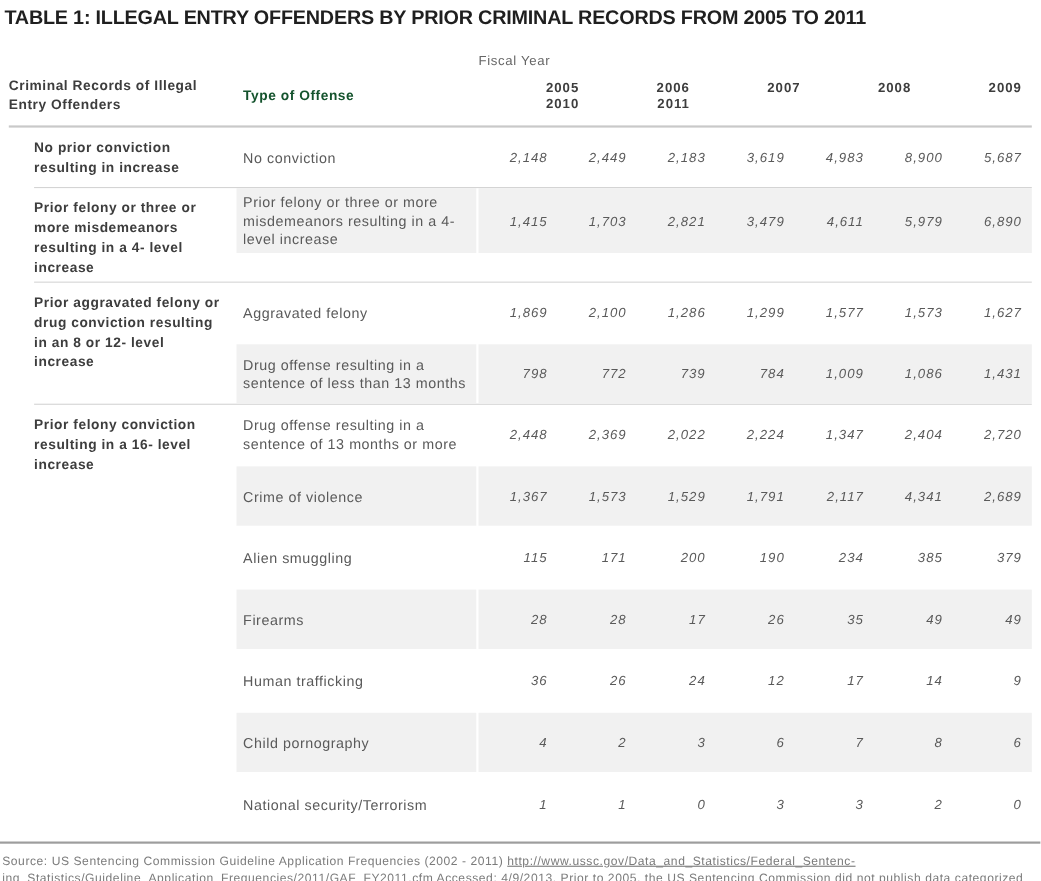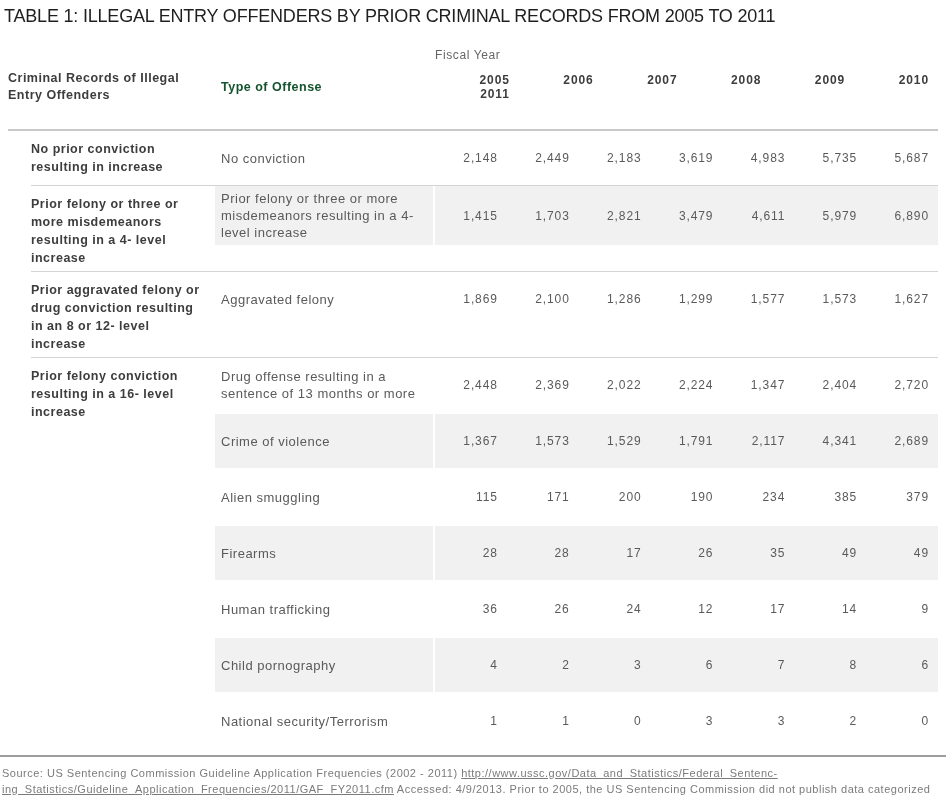--- a/index.html
+++ b/index.html
@@ -4,48 +4,48 @@
 <style>
   html,body{margin:0;padding:0;background:#ffffff;}
   body{
     width:946px;height:801px;overflow:hidden;
     font-family:"Liberation Sans","DejaVu Sans",sans-serif;
     color:#555;
     -webkit-font-smoothing:antialiased;
   }
   .title{
     margin:6px 0 0 4px;
-    font-size:18px;font-weight:normal;color:#1f1f1f;
+    font-size:18px;font-weight:bold;color:#1f1f1f;
     letter-spacing:-0.2px;
   }
   .fiscal{
     margin:21px 0 0 435px;width:504px;
     font-size:12px;color:#666;letter-spacing:0.6px;
   }
   .table{margin:2px 0 0 8px;width:930px;}
   
-  .thead{display:flex;align-items:center;min-height:46px;border-bottom:2px solid #c9c9c9;padding-bottom:19px;}
+  .thead{display:flex;align-items:center;min-height:46px;border-bottom:2px solid #c9c9c9;padding-bottom:4px;}
   .h-record{width:207px;box-sizing:border-box;padding-right:12px;
     font-weight:bold;font-size:12.5px;line-height:17px;color:#3d3d3d;letter-spacing:0.5px;}
   .h-offense{width:218px;margin-right:2px;box-sizing:border-box;padding-left:6px;
     font-weight:bold;font-size:12.5px;color:#14532d;letter-spacing:0.5px;}
-  .h-vals{width:503px;display:grid;grid-template-columns:repeat(6,1fr);}
+  .h-vals{width:503px;display:grid;grid-template-columns:repeat(5,1fr);}
   .h-val{text-align:right;padding-right:9px;font-weight:bold;font-size:12px;color:#3d3d3d;letter-spacing:0.9px;}
   
   .tgroup{display:flex;margin-left:23px;}
   .tgroup + .tgroup{border-top:1px solid #d4d4d4;}
   .g-record{width:207px;box-sizing:border-box;padding:9px 12px 4px 0;
     font-weight:bold;font-size:12.5px;line-height:18px;color:#3d3d3d;letter-spacing:0.5px;}
   .g-rows{width:723px;display:flex;flex-direction:column;}
   .trow{display:flex;min-height:54px;}
   .trow + .trow{border-top:2px solid #ffffff;}
   .offense-cell{width:218px;margin-right:2px;box-sizing:border-box;padding:4px 4px 4px 6px;
     display:flex;align-items:center;
     font-size:13px;line-height:17px;color:#5a5a5a;letter-spacing:0.5px;}
-  .vals{width:503px;display:grid;grid-template-columns:repeat(7,1fr);align-items:center;}
+  .vals{width:503px;display:grid;grid-template-columns:repeat(7,1fr);align-items:center;font-style:italic;}
   .val{text-align:right;padding-right:9px;font-size:12px;color:#5a5a5a;letter-spacing:0.9px;}
   .zebra .offense-cell,.zebra .vals{background:#f1f1f1;}
   
   .rule{margin-top:7px;width:946px;border:none;border-top:2px solid #9d9d9d;height:0;}
   .source{margin:7px 2px 0 2px;width:942px;
     font-size:11px;line-height:16px;color:#7b7b7b;letter-spacing:0.5px;}
   .source .link{text-decoration:underline;color:#7b7b7b;cursor:pointer;}
 </style>
 </head>
 <body>
@@ -74,21 +74,21 @@
     <div class="g-record">No prior conviction resulting in increase</div>
     <div class="g-rows">
       <div class="trow">
         <div class="offense-cell">No conviction</div>
         <div class="vals">
           <div class="val">2,148</div>
           <div class="val">2,449</div>
           <div class="val">2,183</div>
           <div class="val">3,619</div>
           <div class="val">4,983</div>
-          <div class="val">5,735</div>
+          <div class="val">8,900</div>
           <div class="val">5,687</div>
         </div>
       </div>
     </div>
   </div>
 
   <div class="tgroup">
     <div class="g-record">Prior felony or three or more misdemeanors resulting in a 4- level increase</div>
     <div class="g-rows">
       <div class="trow zebra">
@@ -114,20 +114,32 @@
         <div class="vals">
           <div class="val">1,869</div>
           <div class="val">2,100</div>
           <div class="val">1,286</div>
           <div class="val">1,299</div>
           <div class="val">1,577</div>
           <div class="val">1,573</div>
           <div class="val">1,627</div>
         </div>
       </div>
+      <div class="trow zebra">
+        <div class="offense-cell">Drug offense resulting in a sentence of less than 13 months</div>
+        <div class="vals">
+          <div class="val">798</div>
+          <div class="val">772</div>
+          <div class="val">739</div>
+          <div class="val">784</div>
+          <div class="val">1,009</div>
+          <div class="val">1,086</div>
+          <div class="val">1,431</div>
+        </div>
+      </div>
     </div>
   </div>
 
   <div class="tgroup">
     <div class="g-record">Prior felony conviction resulting in a 16- level increase</div>
     <div class="g-rows">
       <div class="trow">
         <div class="offense-cell">Drug offense resulting in a sentence of 13 months or more</div>
         <div class="vals">
           <div class="val">2,448</div>

